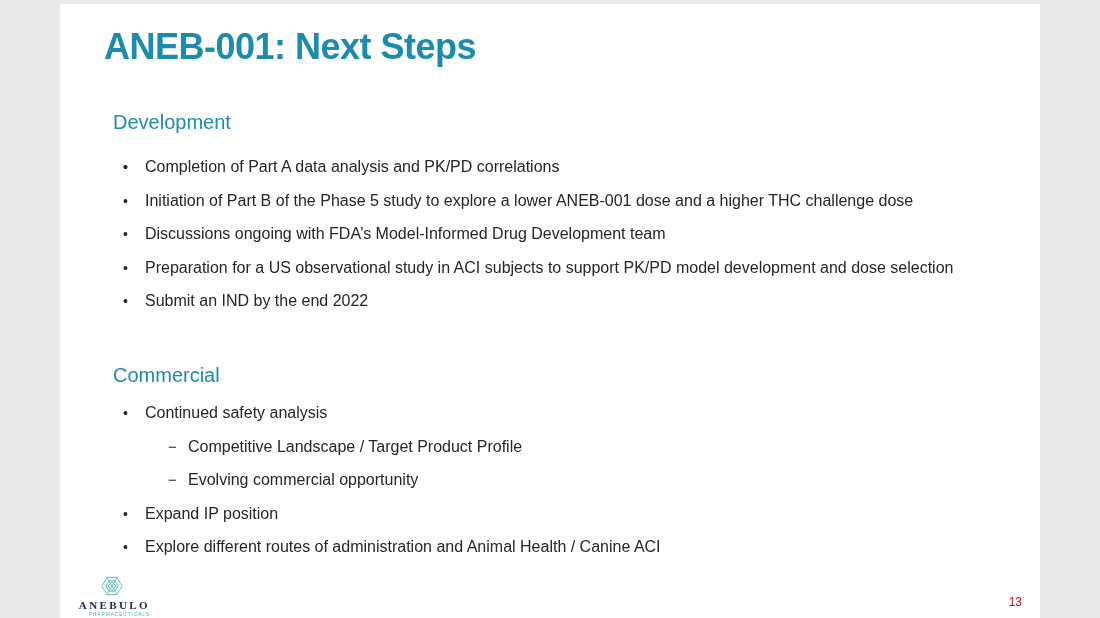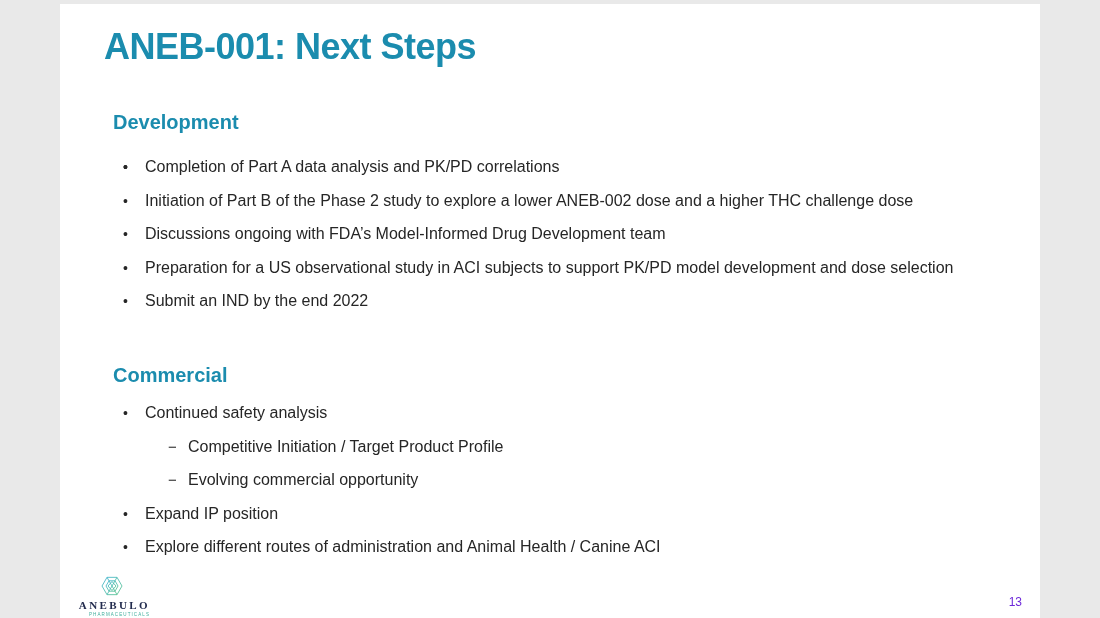--- a/index.html
+++ b/index.html
@@ -27,21 +27,21 @@
     color:var(--accent);
   }
   .section{
     position:absolute;
     left:53px;right:30px;
   }
   .section-development{top:107px;}
   .section-commercial{top:360px;}
   .section h2{
     font-size:20px;
-    font-weight:bold;
+    font-weight:normal;
     color:var(--accent);
   }
   ul.bullets{
     list-style:none;
     margin:0;padding:0;
   }
   .section-development ul.bullets{margin-top:25px;}
   .section-commercial ul.bullets{margin-top:18px;}
   li.bullet{
     position:relative;
@@ -81,21 +81,21 @@
     letter-spacing:1.1px;
     padding-left:1.1px;
     color:var(--logo-teal);
     white-space:nowrap;
     margin-top:1px;
   }
   .page-number{
     position:absolute;
     right:18px;bottom:13px;
     font-size:12px;
-    color:#6d28d9;
+    color:#b91c1c;
   }
 </style>
 </head>
 <body>
 
 <div class="slide">
 
   <h1 class="title">ANEB-001: Next Steps</h1>
 
   <section class="section section-development">
@@ -103,21 +103,21 @@
     <ul class="bullets">
       <li class="bullet l1">
         <span class="marker">•</span>
       </li>
       <li class="bullet l1">
         <span class="marker">•</span>
         <span>Completion of Part A data analysis and PK/PD correlations</span>
       </li>
       <li class="bullet l1">
         <span class="marker">•</span>
-        <span>Initiation of Part B of the Phase 2 study to explore a lower ANEB-002 dose and a higher THC challenge dose</span>
+        <span>Initiation of Part B of the Phase 5 study to explore a lower ANEB-001 dose and a higher THC challenge dose</span>
       </li>
       <li class="bullet l1">
         <span class="marker">•</span>
         <span>Discussions ongoing with FDA’s Model-Informed Drug Development team</span>
       </li>
       <li class="bullet l1">
         <span class="marker">•</span>
         <span>Preparation for a US observational study in ACI subjects to support PK/PD model development and dose selection</span>
       </li>
       <li class="bullet l1">
@@ -129,21 +129,21 @@
 
   <section class="section section-commercial">
     <h2>Commercial</h2>
     <ul class="bullets">
       <li class="bullet l1">
         <span class="marker">•</span>
         <span>Continued safety analysis</span>
       </li>
       <li class="bullet l2">
         <span class="marker">−</span>
-        <span>Competitive Initiation / Target Product Profile</span>
+        <span>Competitive Landscape / Target Product Profile</span>
       </li>
       <li class="bullet l2">
         <span class="marker">−</span>
         <span>Evolving commercial opportunity</span>
       </li>
       <li class="bullet l1">
         <span class="marker">•</span>
         <span>Expand IP position</span>
       </li>
       <li class="bullet l1">

